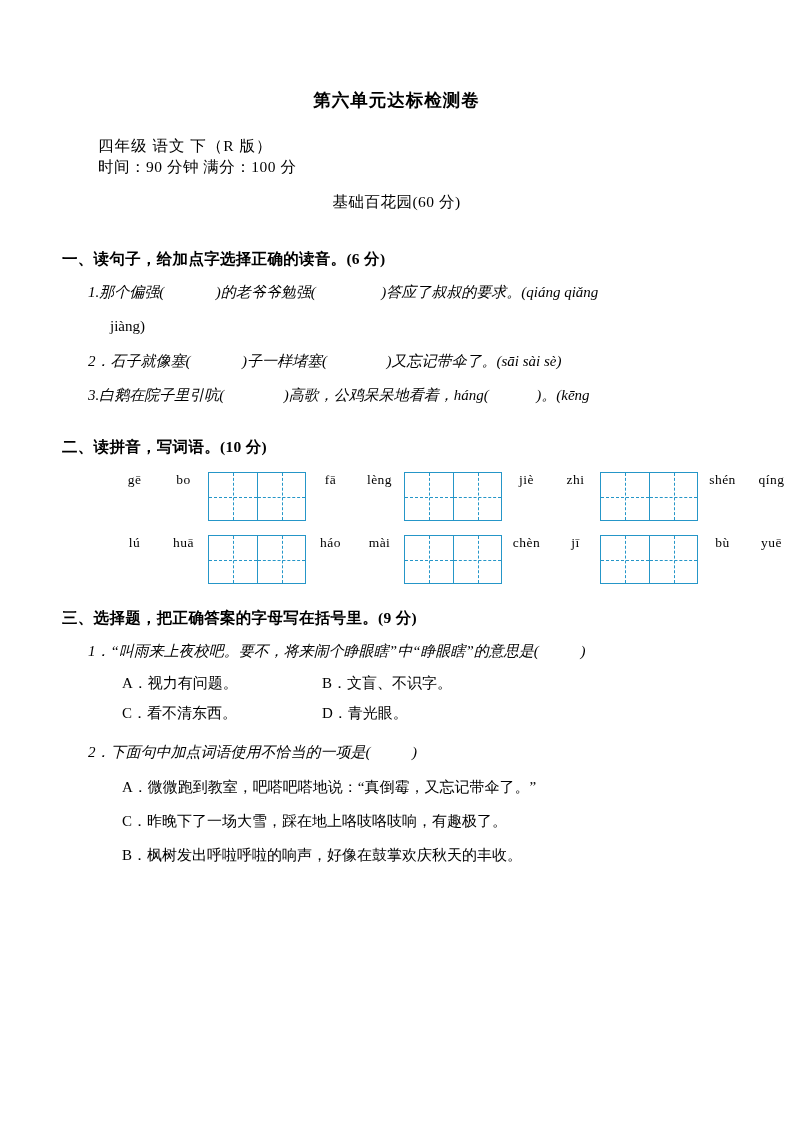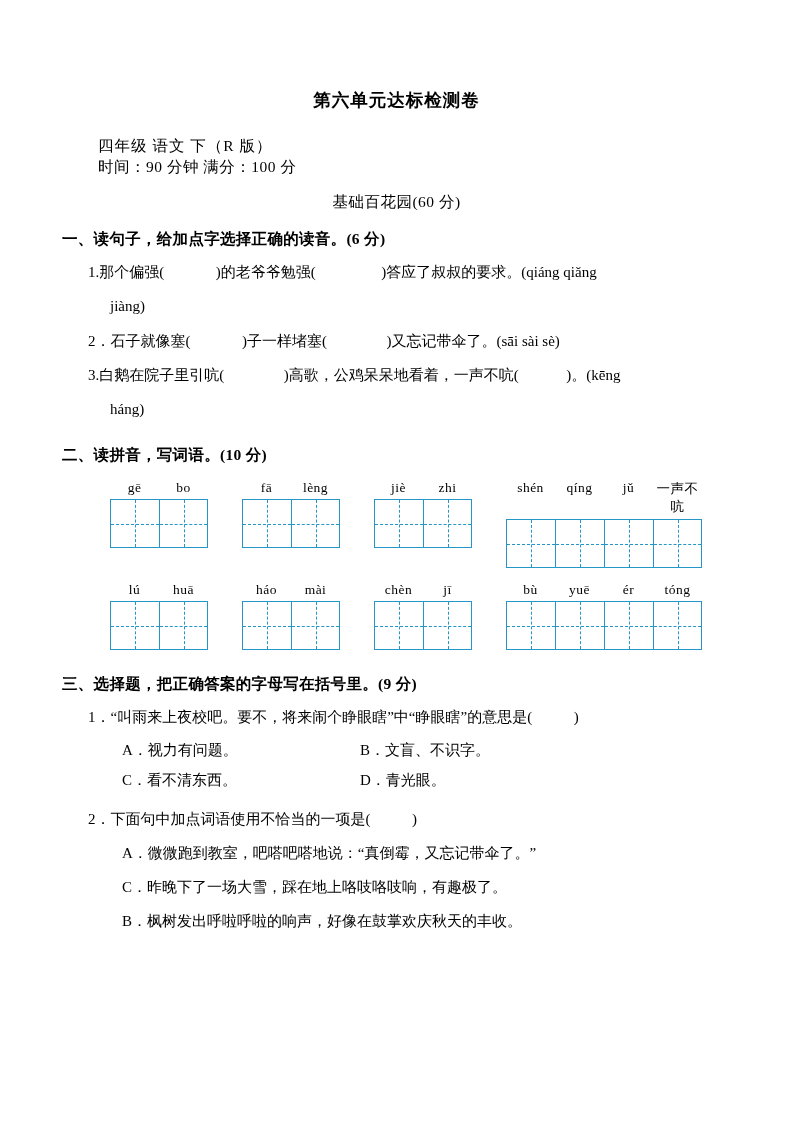--- a/index.html
+++ b/index.html
@@ -43,44 +43,44 @@
   .meta-right { letter-spacing: 0.5px; }
   .section-title {
     text-align: center;
     font-size: 15.5px;
     margin-top: 14px;
     letter-spacing: 0.5px;
   }
   .q-head {
     font-weight: bold;
     font-size: 15.5px;
-    margin-top: 16px;
+    margin-top: 36px;
     letter-spacing: 0.3px;
   }
   .line {
     font-size: 15px;
     margin-top: 11px;
     line-height: 1.55;
   }
-  .indent1 { padding-left: 26px; }
+  .indent1 { padding-left: 26px; font-style: italic; }
   .indent2 { padding-left: 48px; }
   .indent3 { padding-left: 60px; }
   .blank-paren {
     display: inline-block;
   }
   
   .pinyin-block {
     margin-top: 14px;
     display: flex;
     padding-left: 48px;
     gap: 0px;
   }
   .word-group {
     display: flex;
-    flex-direction: column;
+    flex-direction: row;
     align-items: flex-start;
   }
   .pinyin-row {
     display: flex;
     font-family: "Liberation Serif", "DejaVu Serif", serif;
     font-size: 13.5px;
     letter-spacing: 0.5px;
     margin-bottom: 3px;
   }
   .pinyin-cell {
@@ -114,21 +114,20 @@
     position: absolute;
     top: 0; bottom: 0;
     left: 50%;
     border-left: 1px dashed #2596c8;
   }
   .choices {
     display: flex;
     font-size: 15px;
     margin-top: 11px;
     padding-left: 60px;
-    gap: 38px;
   }
   .choice-a { width: 200px; }
 </style>
 </head>
 <body>
 
 <div class="page">
 
   <div class="doc-title">第六单元达标检测卷</div>
 
@@ -154,27 +153,26 @@
     <span>2．石子就像塞(</span>
     <span class="blank-paren" style="width:44px"></span>
     <span>)子一样堵塞(</span>
     <span class="blank-paren" style="width:52px"></span>
     <span>)又忘记带伞了。(sāi  sài  sè)</span>
   </div>
 
   <div class="line indent1">
     <span>3.白鹅在院子里引吭(</span>
     <span class="blank-paren" style="width:52px"></span>
-    <span>)高歌，公鸡呆呆地看着，一声不吭(</span>
+    <span>)高歌，公鸡呆呆地看着，háng(</span>
     <span class="blank-paren" style="width:40px"></span>
     <span>)。(kēng</span>
   </div>
-  <div class="line indent2">háng)</div>
-
-  <div class="q-head" style="margin-top:24px;">二、读拼音，写词语。(10 分)</div>
+
+  <div class="q-head" style="margin-top:30px;">二、读拼音，写词语。(10 分)</div>
 
   <div class="pinyin-block">
     <div class="word-group">
       <div class="pinyin-row">
         <span class="pinyin-cell">gē</span>
         <span class="pinyin-cell">bo</span>
       </div>
       <div class="grid-row">
         <div class="tian"></div>
         <div class="tian"></div>

